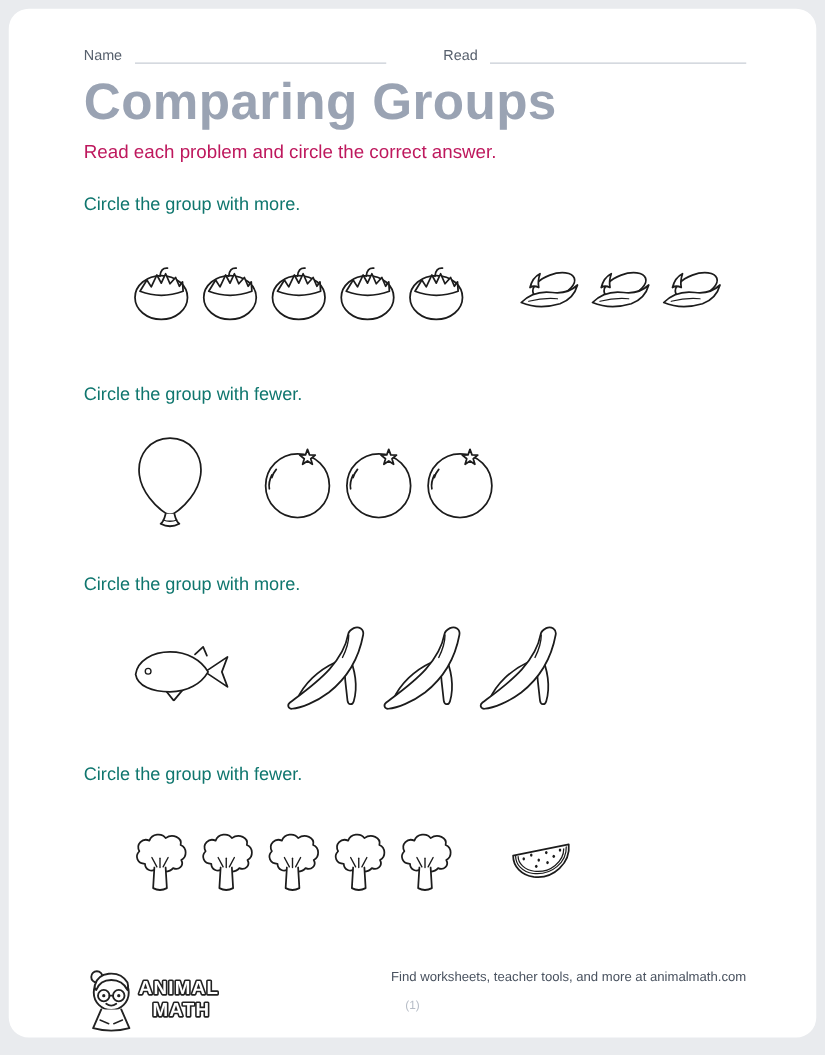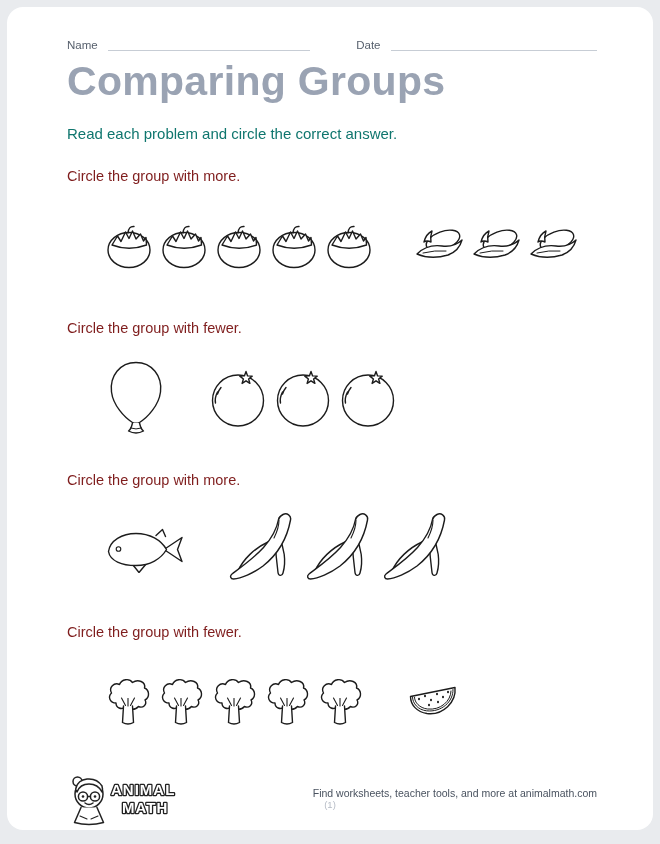--- a/index.html
+++ b/index.html
@@ -10,34 +10,34 @@
 
   
   .fields { display:flex; align-items:flex-end; font-size:11.5px; color:#57606d; }
   .fline { border-bottom:1.2px solid #c7cdd5; height:13px; }
   .name-line { width:204px; margin-left:10px; }
   .date-label { margin-left:46px; }
   .date-line { width:208px; margin-left:10px; }
 
   
   h1.title { margin:7px 0 0; font-size:41px; font-weight:bold; color:#9aa3b3; letter-spacing:0.3px; }
-  .subtitle { margin-top:20px; font-size:15px; color:#0f766e; }
+  .subtitle { margin-top:8px; font-size:15px; color:#be185d; }
 
   
   .problem { margin-top:26px; }
-  .prompt { font-size:14.5px; color:#7f1d1d; }
+  .prompt { font-size:14.5px; color:#0f766e; }
   .row { display:flex; align-items:center; height:96px; margin-top:14px; padding-left:38px; }
   .group { display:flex; align-items:center; gap:7px; }
   .group + .group { margin-left:42px; }
   .item { stroke:#1c1c1c; stroke-width:1.4; stroke-linecap:round; stroke-linejoin:round; fill:none; display:block; }
 
   
   .footer { position:absolute; left:58px; right:56px; bottom:4px; display:flex; align-items:flex-start; }
   .logo { stroke:#222; stroke-width:1.5; stroke-linecap:round; stroke-linejoin:round; fill:none; }
-  .finfo { margin-left:auto; text-align:left; margin-top:15px; }
+  .finfo { margin-left:auto; text-align:left; margin-top:4px; }
   .finfo .info { font-size:10.5px; color:#49525f; }
   .finfo .copy { font-size:9.5px; color:#8e96a3; margin-top:5px; }
   .pagenum { position:absolute; left:0; bottom:20px; width:100%; text-align:center;
              font-size:9.5px; color:#b6bcc6; }
   .logo-text { font-weight:bold; fill:#ffffff; stroke:#222; stroke-width:2.6; paint-order:stroke;
                font-size:15px; letter-spacing:1px; font-family:"Liberation Sans", sans-serif; }
 </style>
 </head>
 <body>
 
@@ -100,21 +100,21 @@
     </symbol>
   </defs>
 </svg>
 
 <div class="stage">
   <div class="card">
 
     <div class="fields">
       <span>Name</span>
       <span class="fline name-line"></span>
-      <span class="date-label">Date</span>
+      <span class="date-label">Read</span>
       <span class="fline date-line"></span>
     </div>
 
     <h1 class="title">Comparing Groups</h1>
     <div class="subtitle">Read each problem and circle the correct answer.</div>
 
     <div id="problems">
   <section class="problem">
     <div class="prompt">Circle the group with more.</div>
     <div class="row">

